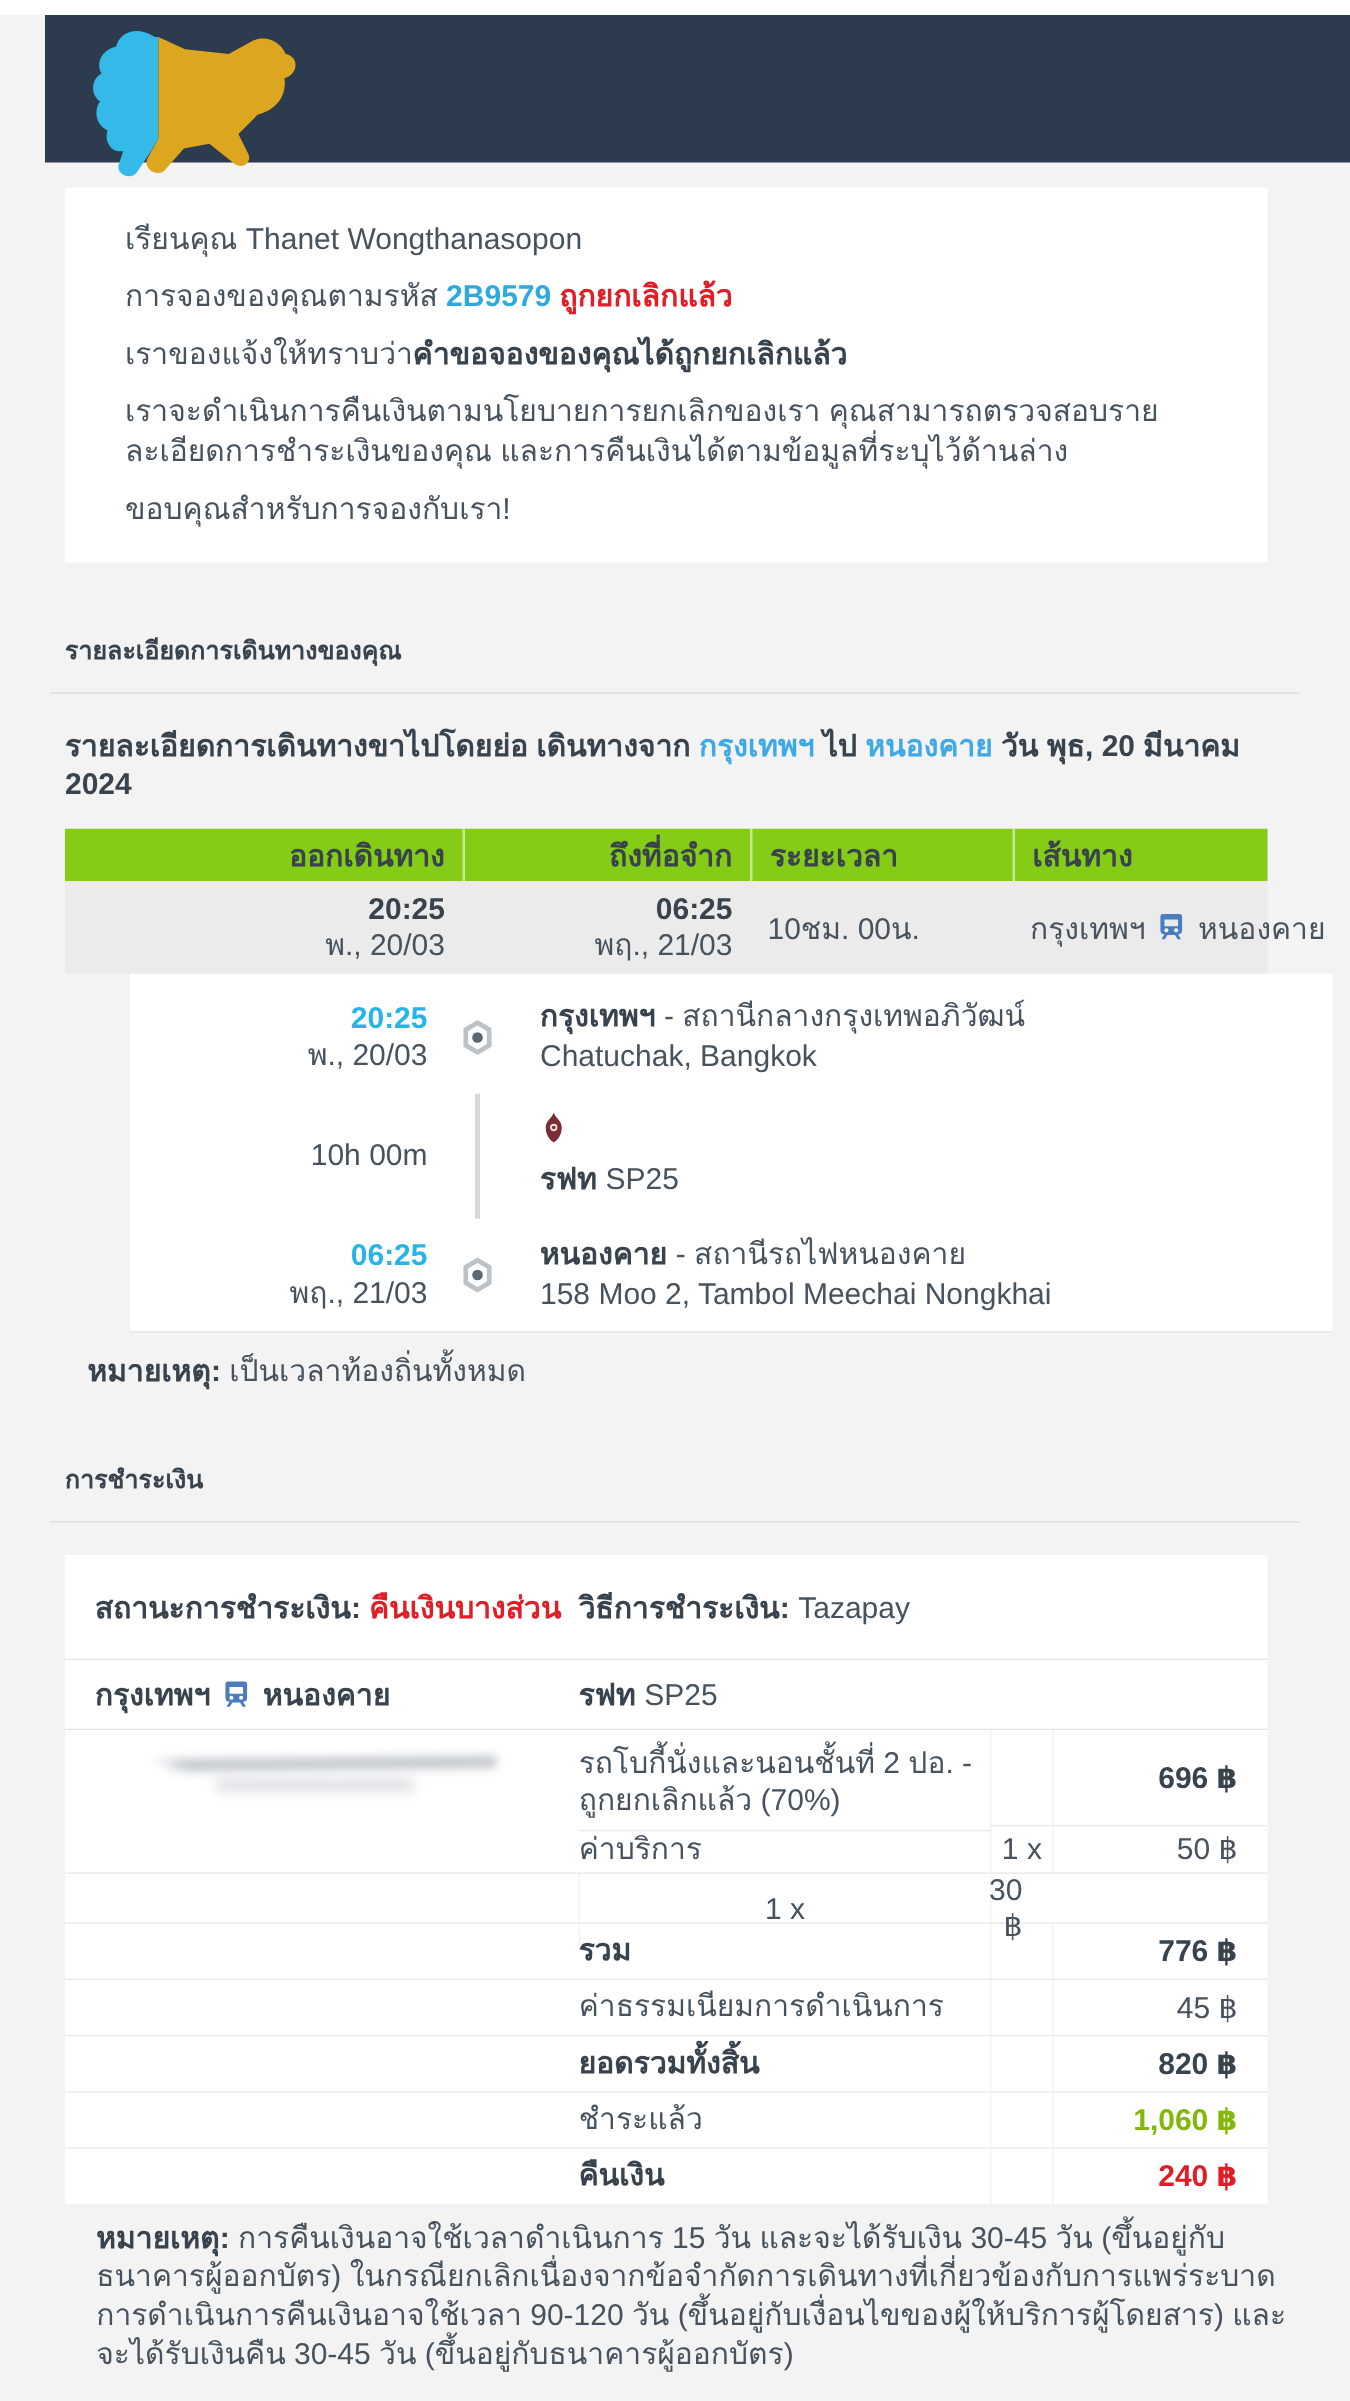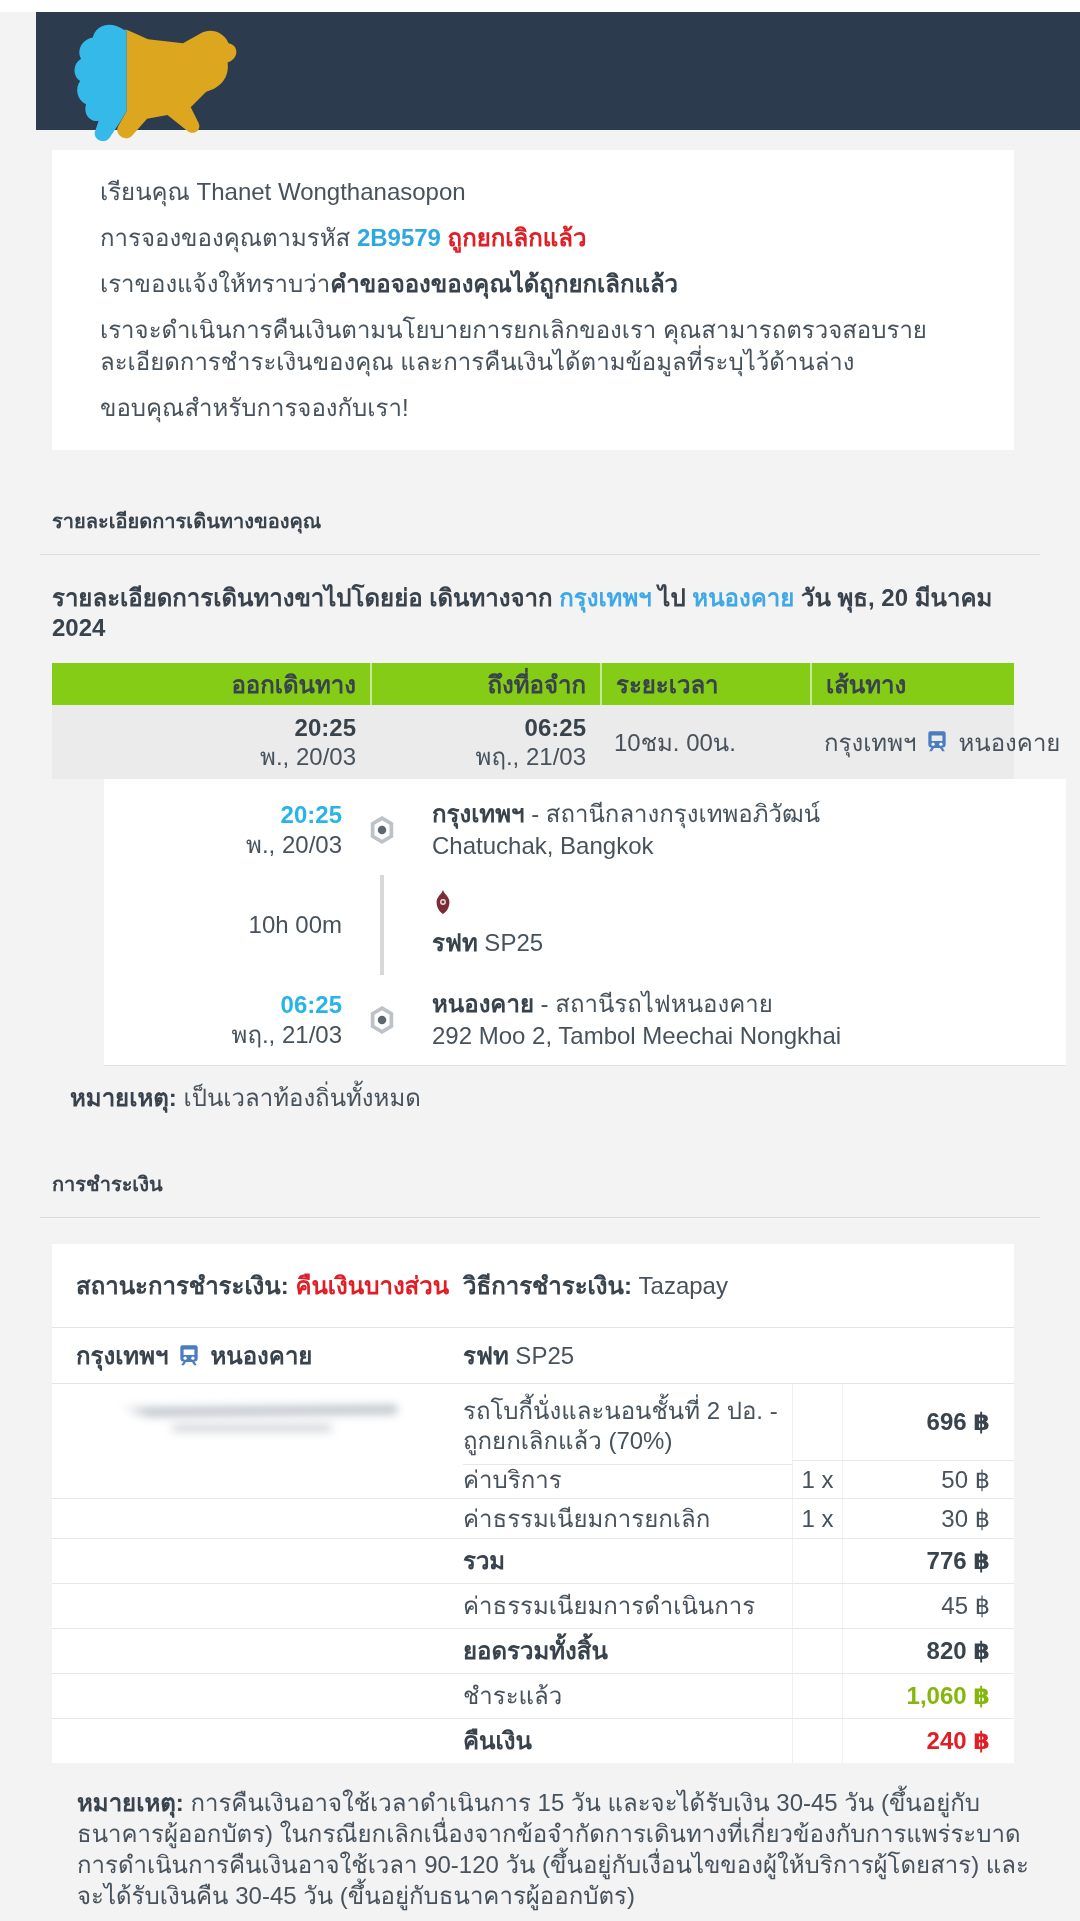--- a/index.html
+++ b/index.html
@@ -86,21 +86,21 @@
   .pay-card .amt.b { font-weight:bold; color:#39434d; }
 
   .redacted { position:relative; height:100%; overflow:hidden; }
   .smudge { position:absolute; left:46px; top:22px; width:300px; height:10px;
     background:#c3c8cd; filter:blur(4px); transform:rotate(-.6deg); border-radius:5px; }
   .smudge2 { position:absolute; left:120px; top:40px; width:160px; height:8px;
     background:#d2d6da; filter:blur(5px); border-radius:4px; }
   .blob { position:absolute; left:-18px; top:12px; width:100px; height:100px;
     background:#fff; border-radius:48% 52% 60% 40%; box-shadow:0 0 16px 12px #ffffff; }
 
-  .refund-note { margin:24px 36px 0 77px; line-height:31px; }
+  .refund-note { margin:12px 36px 0 77px; line-height:31px; }
 </style>
 </head>
 <body>
 
 <div class="topstrip"></div>
 
 <div class="header">
   <svg class="logo" viewBox="0 0 200 132" aria-hidden="true">
     <path fill="#34b9e9" d="M73 12 C58 2 44 8 41 20 C30 22 24 33 29 42 C20 47 20 60 28 65 C22 73 25 85 34 89 C31 99 38 108 47 106 L43 118 C42 126 53 130 58 124 L70 106 L76 96 L76 12 Z"></path>
     <path fill="#dca61f" d="M76 12 L76 96 L67 112 C63 120 74 128 81 122 L97 104 L118 100 L138 116 C144 122 154 116 150 108 L142 92 L158 76 C174 72 182 60 180 46 C192 42 192 28 181 26 C176 14 162 10 152 16 L134 26 L98 22 Z"></path>
@@ -185,21 +185,21 @@
       <div>พฤ., 21/03</div>
     </div>
     <div class="tl-node">
       <svg class="hex-ic" viewBox="0 0 24 24" aria-hidden="true">
         <path d="M12 2.5 19.5 7v10L12 21.5 4.5 17V7Z" fill="none" stroke="#bcc2c8" stroke-width="3"></path>
         <circle cx="12" cy="12" r="3.4" fill="#5c6770"></circle>
       </svg>
     </div>
     <div class="tl-detail">
       <div><b>หนองคาย</b><span> - สถานีรถไฟหนองคาย</span></div>
-      <div>292 Moo 2, Tambol Meechai Nongkhai</div>
+      <div>158 Moo 2, Tambol Meechai Nongkhai</div>
     </div>
   </div>
 </div>
 
 <div class="note-line"><b>หมายเหตุ:</b><span> เป็นเวลาท้องถิ่นทั้งหมด</span></div>
 
 <div class="section">
   <h2>การชำระเงิน</h2>
 </div>
 
@@ -235,21 +235,20 @@
 
   <div class="pi-row r-item bt-r">
     <div></div>
     <div class="lbl">ค่าบริการ</div>
     <div class="qty">1 x</div>
     <div class="amt">50 ฿</div>
   </div>
 
   <div class="pi-row r-item2 bt-f">
     <div></div>
-    <div class="lbl">ค่าธรรมเนียมการยกเลิก</div>
     <div class="qty">1 x</div>
     <div class="amt">30 ฿</div>
   </div>
 
   <div class="pi-row r-total bt-f">
     <div></div>
     <div class="lbl bold">รวม</div>
     <div class="qty"></div>
     <div class="amt b">776 ฿</div>
   </div>

